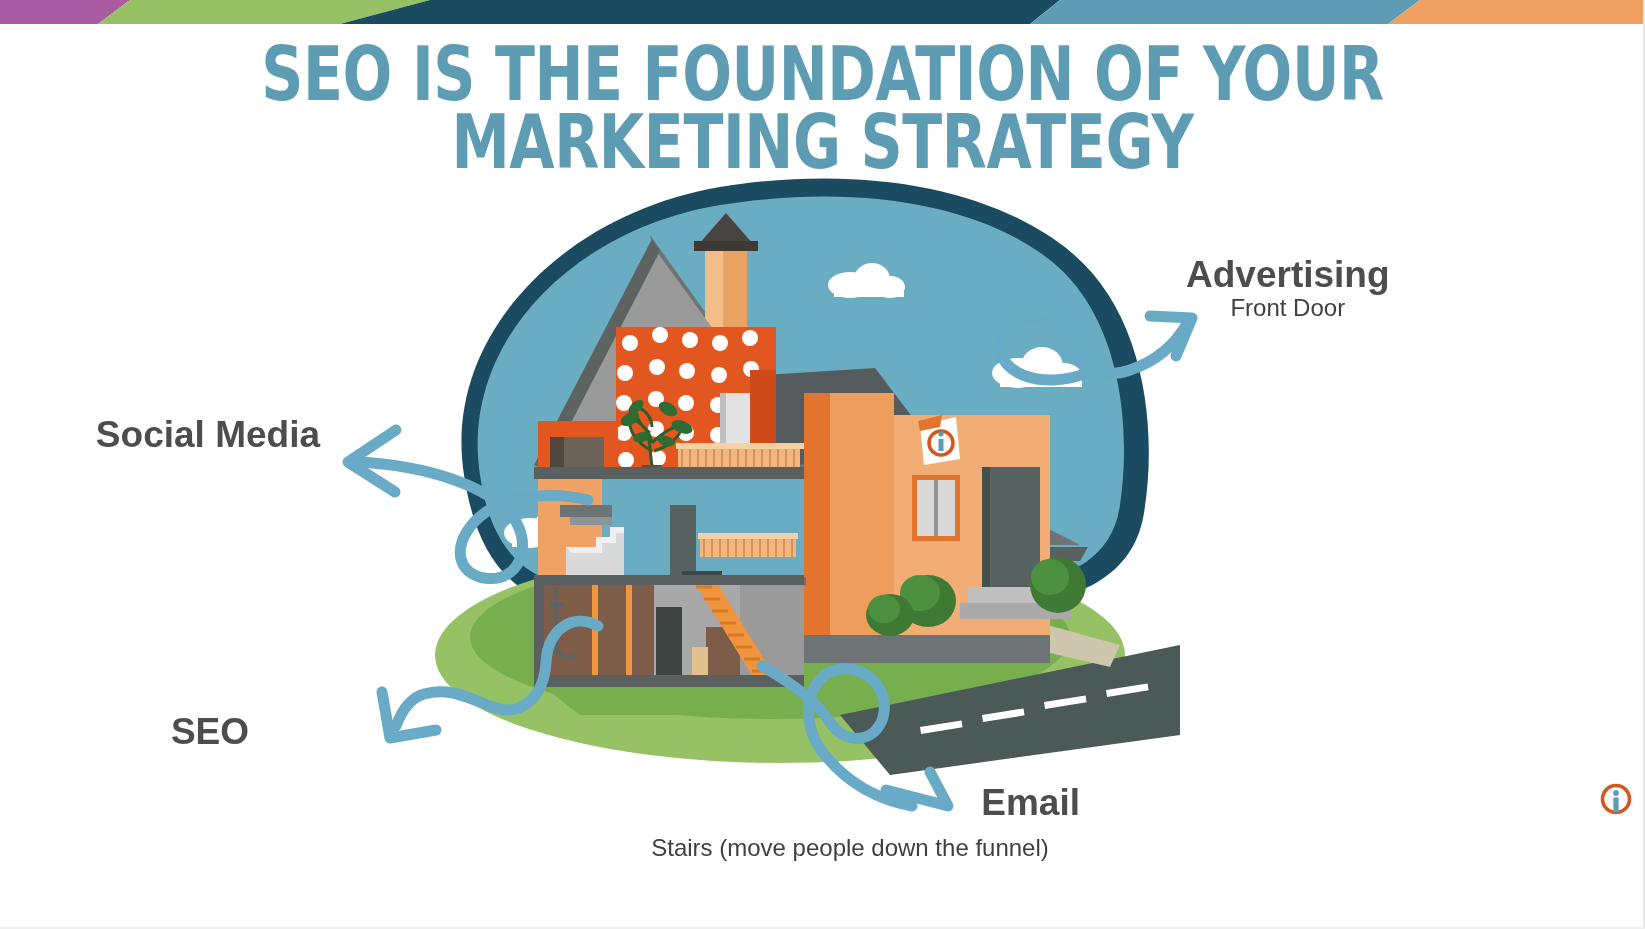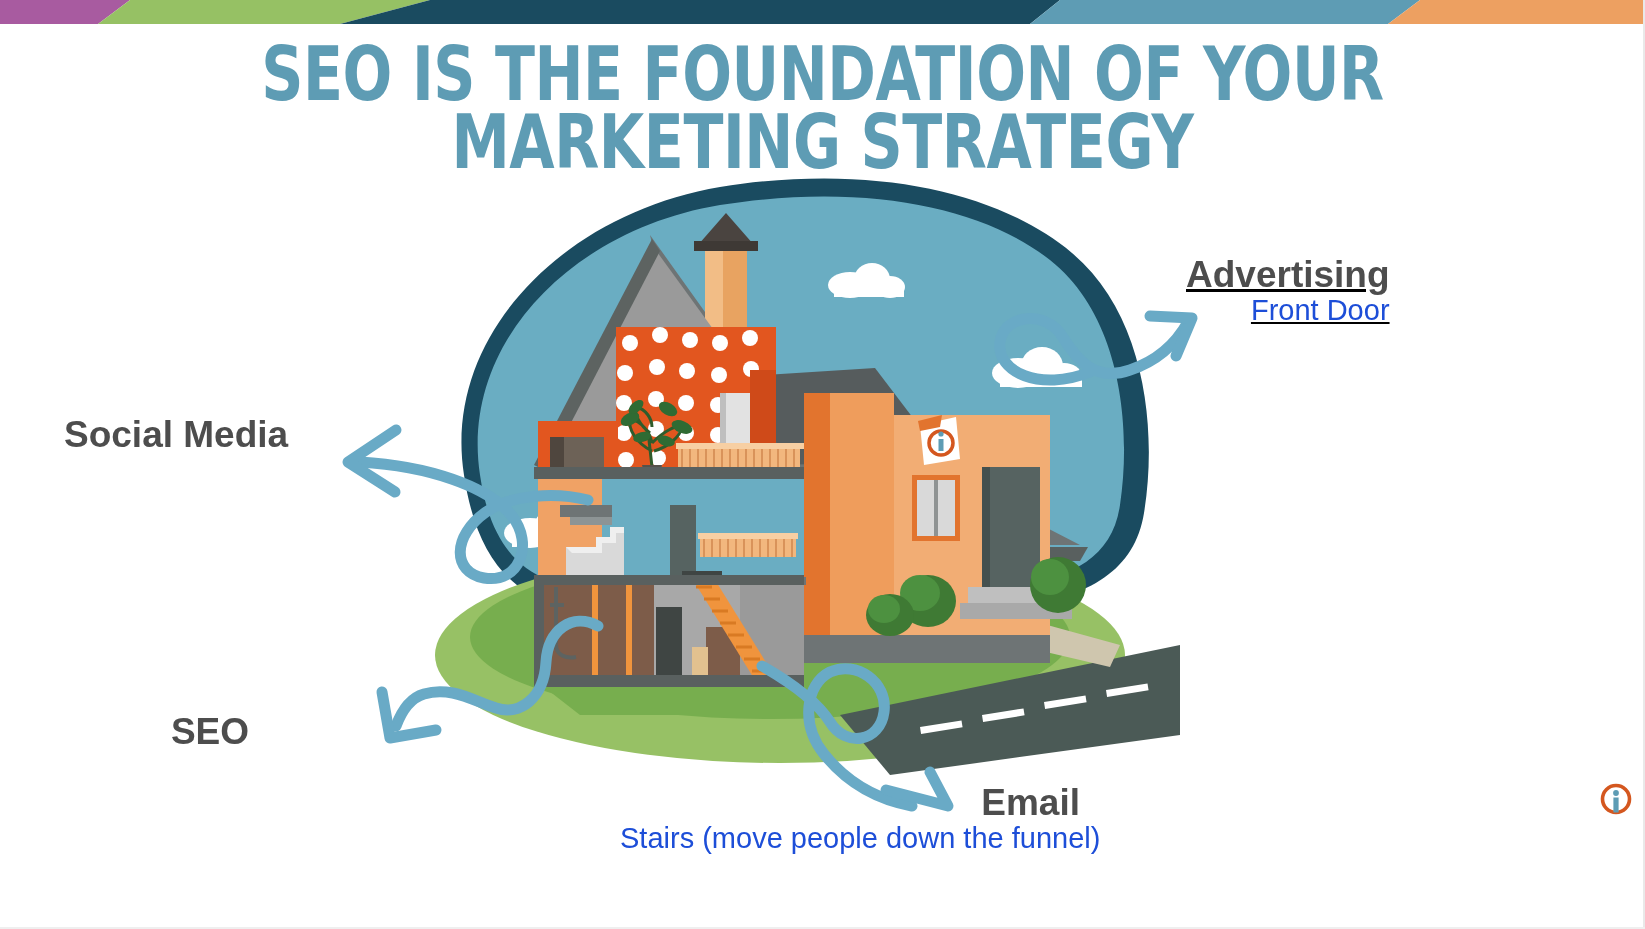--- a/index.html
+++ b/index.html
@@ -38,29 +38,29 @@
   
   .arrows{position:absolute;left:0;top:0;width:1645px;height:929px;pointer-events:none;}
 
   
   .callout{position:absolute;}
   .callout .hd{
     font-weight:700;font-size:37px;color:#4d4d4d;line-height:1.06;
     white-space:nowrap;
   }
   .callout .sub{
-    font-weight:400;font-size:29px;color:#1d4ed8;line-height:1.15;
+    font-weight:400;font-size:24px;color:#404040;line-height:1.15;
     white-space:nowrap;
   }
-  #co-advertising{left:1186px;top:255px;text-align:right;text-decoration:underline;}
-  #co-social{left:64px;top:415px;text-align:left;width:256px;}
+  #co-advertising{left:1186px;top:255px;text-align:center;}
+  #co-social{left:64px;top:415px;text-align:right;width:256px;}
   #co-seo{left:60px;top:712px;text-align:center;width:300px;}
   #co-email{left:620px;top:783px;text-align:left;width:460px;}
   #co-email .hd{text-align:right;}
-  #co-email .sub{text-align:center;}
+  #co-email .sub{text-align:center;margin-top:12px;}
 
   
   .logo{position:absolute;left:1598px;top:778px;width:36px;height:40px;}
 
   
   .edge-line{position:absolute;right:0;top:0;width:2px;height:929px;background:#e9e9e9;}
   .bottom-line{position:absolute;left:0;bottom:0;width:1645px;height:2px;background:#efefef;}
 </style>
 </head>
 <body>

